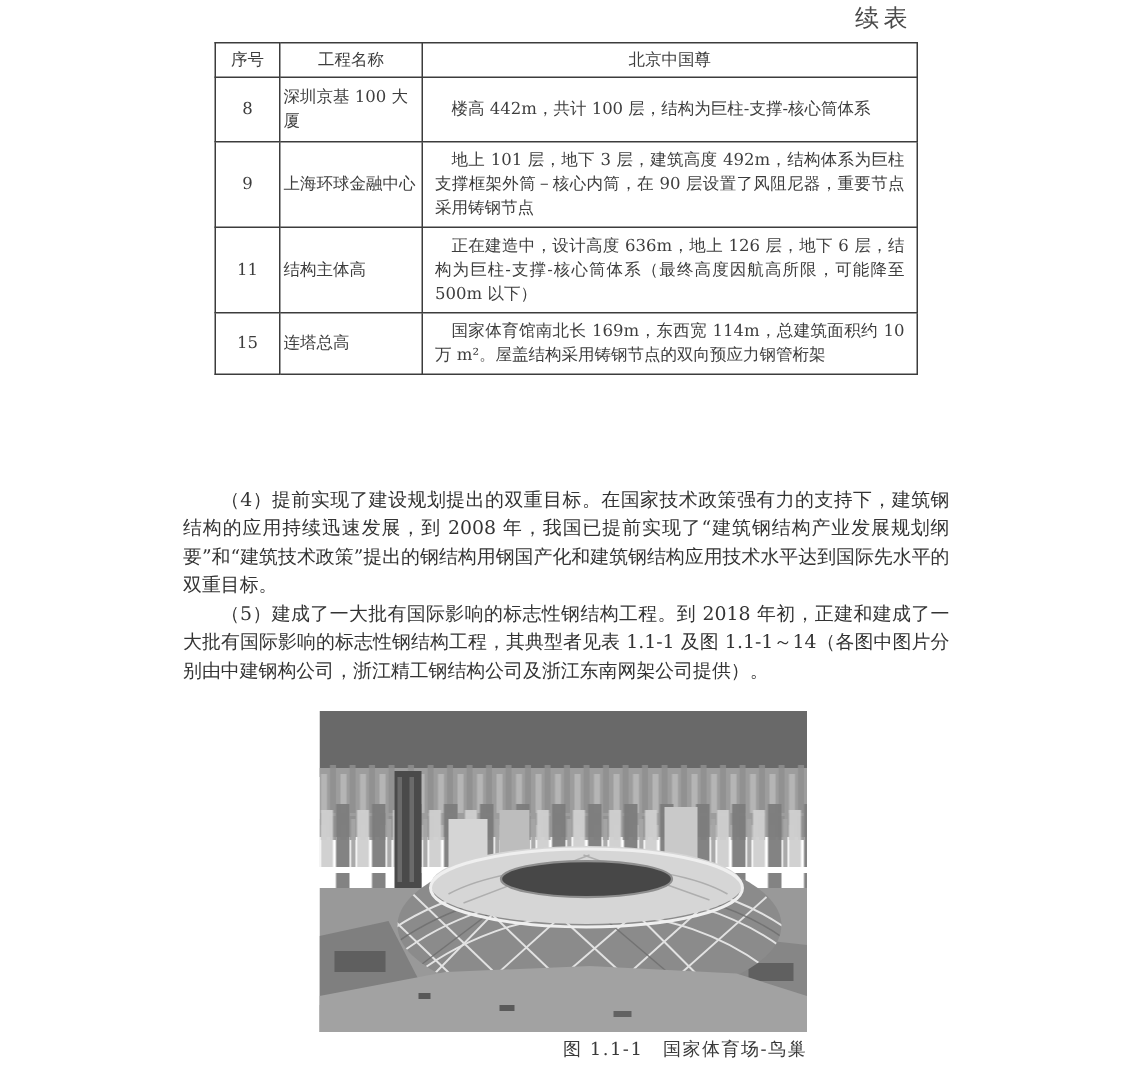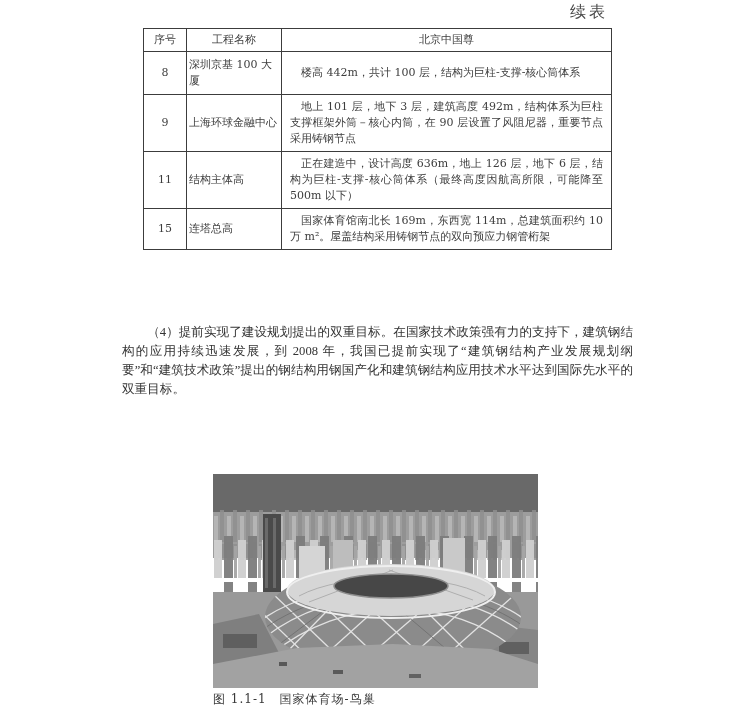--- a/index.html
+++ b/index.html
@@ -24,30 +24,30 @@
     border:1px solid #3c3c3c;vertical-align:middle;
   }
   .projects-table th{
     font-weight:normal;text-align:center;padding:3px 2px;height:15px;
   }
   .cell-no{text-align:center;padding:5px 2px;}
   .cell-name{text-align:left;padding:5px 2px;}
   .cell-desc{padding:4px 8px;text-indent:1em;text-align:justify;}
   .body-text{
     position:absolute;left:122px;top:323px;width:511px;
-    font-size:12.6px;line-height:19px;text-align:justify;color:#333333;font-family:Liberation Serif, serif;
+    font-size:12.6px;line-height:19px;text-align:justify;color:#333333;
   }
   .body-text p{margin:0;text-indent:2em;}
   .figure{
     position:absolute;left:213px;top:474px;width:325px;height:214px;
   }
   .figure svg{display:block;}
   .fig-caption{
     position:absolute;left:213px;top:691px;width:325px;
-    text-align:left;font-size:12px;color:#3a3a3a;letter-spacing:1px;
+    text-align:right;font-size:12px;color:#3a3a3a;letter-spacing:1px;
   }
 </style>
 </head>
 <body>
 
 <div class="page">
 
   <div class="cont-label">续表</div>
 
   <table class="projects-table">
@@ -82,20 +82,21 @@
         <tr>
           <td class="cell-no">15</td>
           <td class="cell-name">连塔总高</td>
           <td class="cell-desc">国家体育馆南北长 169m，东西宽 114m，总建筑面积约 10 万 m²。屋盖结构采用铸钢节点的双向预应力钢管桁架</td>
         </tr>
       </tbody>
   </table>
 
   <div class="body-text">
     <p>（4）提前实现了建设规划提出的双重目标。在国家技术政策强有力的支持下，建筑钢结构的应用持续迅速发展，到 2008 年，我国已提前实现了“建筑钢结构产业发展规划纲要”和“建筑技术政策”提出的钢结构用钢国产化和建筑钢结构应用技术水平达到国际先水平的双重目标。</p>
+    <p>（5）建成了一大批有国际影响的标志性钢结构工程。到 2018 年初，正建和建成了一大批有国际影响的标志性钢结构工程，其典型者见表 1.1-1 及图 1.1-1～14（各图中图片分别由中建钢构公司，浙江精工钢结构公司及浙江东南网架公司提供）。</p>
   </div>
 
   <div class="figure">
     <svg width="325" height="214" viewBox="0 0 325 214">
       <defs>
         <pattern id="bldFar" width="13" height="34" patternUnits="userSpaceOnUse">
           <rect x="1" y="8" width="4" height="26" fill="#b9b9b9"></rect>
           <rect x="7" y="2" width="4" height="32" fill="#8f8f8f"></rect>
         </pattern>
         <pattern id="bldNear" width="24" height="52" patternUnits="userSpaceOnUse">

